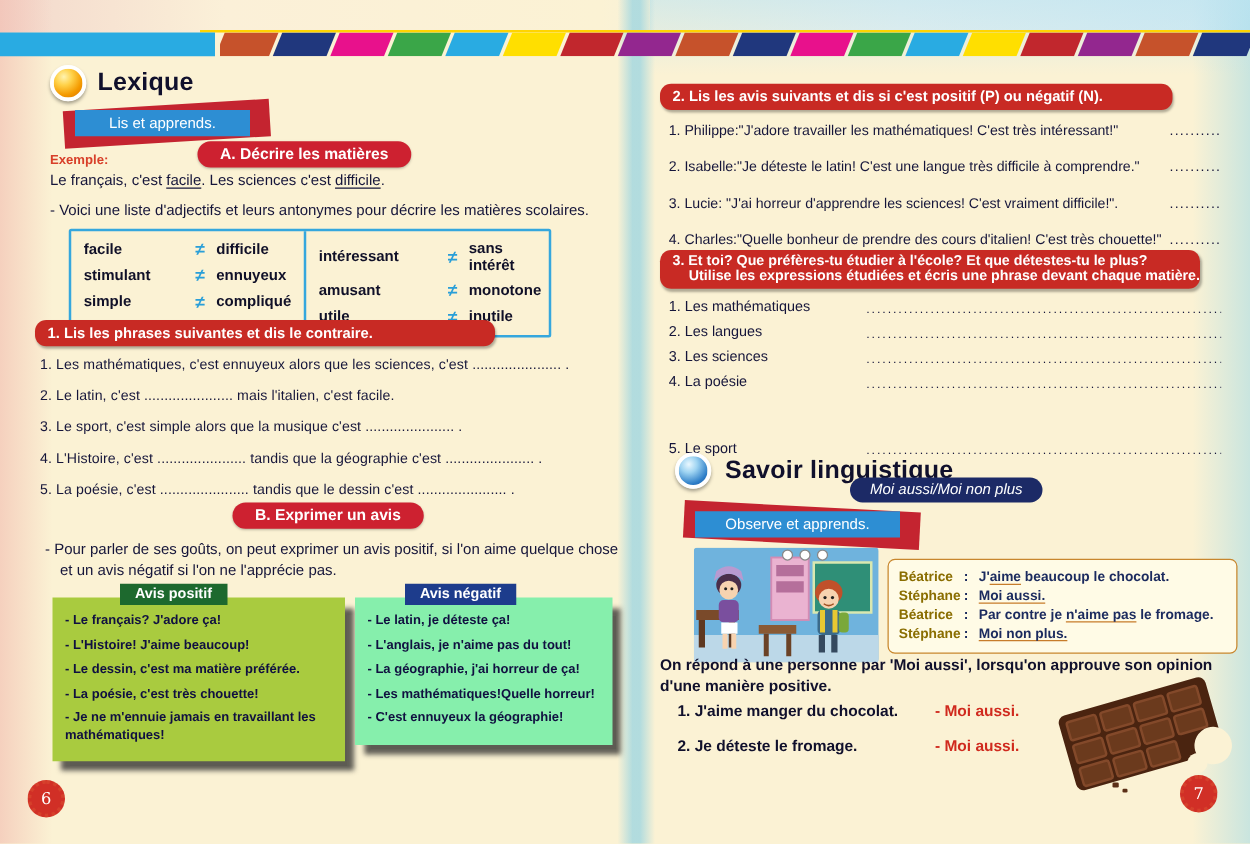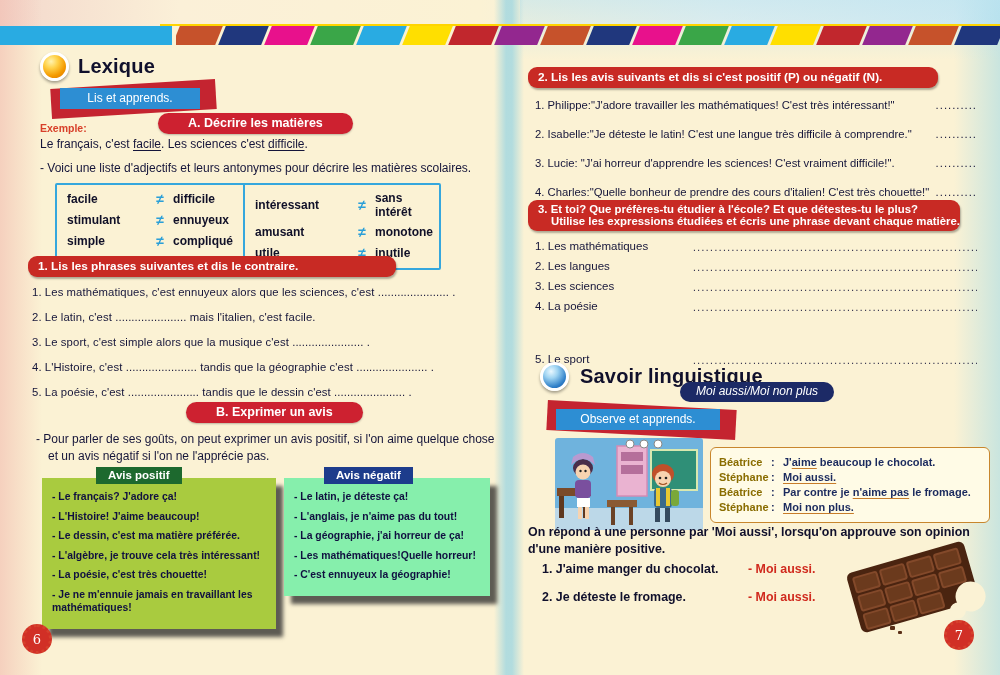--- a/index.html
+++ b/index.html
@@ -32,21 +32,21 @@
         box-shadow:0 2px 3px rgba(0,0,0,.35);flex:none;}
   .ball.orange{background:radial-gradient(circle at 35% 28%,#fff3b0 0%,#ffd24a 30%,#f49a00 65%,#d86f00 100%);}
   .ball.blue{background:radial-gradient(circle at 35% 28%,#eaf8ff 0%,#9fd4f2 30%,#2f7fc8 70%,#154f9e 100%);}
   .section-title{font-size:20px;font-weight:bold;color:#10102c;letter-spacing:.2px;}
 
   .tagwrap{position:absolute;}
   .tag-ribbon{position:absolute;left:-9px;top:-4px;right:-16px;bottom:-5px;background:#c42430;transform:rotate(-3.5deg);}
   .tag{position:relative;background:#2d8ed3;color:#fff;font-size:12px;padding:3px 14px 4px;text-align:center;}
 
   .pill-red{position:absolute;background:#cd2130;color:#fff;font-weight:bold;font-size:12.5px;
-    padding:3px 30px 4px;border-radius:13px;white-space:nowrap;box-shadow:0 1px 2px rgba(0,0,0,.25);}
+    padding:3px 18px 4px;border-radius:13px;white-space:nowrap;box-shadow:0 1px 2px rgba(0,0,0,.25);}
   .ribbon-red{position:absolute;background:#c82a24;color:#fff;font-weight:bold;font-size:11.8px;
     padding:3px 10px 4px;border-radius:9px;white-space:nowrap;box-shadow:1px 2px 2px rgba(0,0,0,.3);}
   .ribbon-red .l2{display:block;padding-left:13px;}
 
   .pill-navy{position:absolute;background:#1c2a66;color:#fff;font-style:italic;font-size:12px;
     padding:2px 16px 4px;border-radius:12px;white-space:nowrap;}
 
   .badge{position:absolute;width:24px;height:24px;background:#d12f26;border:3px dotted #d6402c;
     border-radius:50%;display:flex;align-items:center;justify-content:center;
     color:#fff;font-family:"DejaVu Serif",serif;font-size:13px;}
@@ -193,21 +193,20 @@
 
 <div class="pill-red" style="left:186px;top:402px;">B. Exprimer un avis</div>
 
 <div class="body-line" style="left:36px;top:432px;">- Pour parler de ses goûts, on peut exprimer un avis positif, si l'on aime quelque chose</div>
 <div class="body-line" style="left:48px;top:449px;">et un avis négatif si l'on ne l'apprécie pas.</div>
 
 <div class="avis-box green">
   <div class="avis-item">- Le français? J'adore ça!</div>
   <div class="avis-item">- L'Histoire! J'aime beaucoup!</div>
   <div class="avis-item">- Le dessin, c'est ma matière préférée.</div>
-  <div class="avis-item">- L'algèbre, je trouve cela très intéressant!</div>
   <div class="avis-item">- La poésie, c'est très chouette!</div>
   <div class="avis-item">- Je ne m'ennuie jamais en travaillant les mathématiques!</div>
 </div>
 <div class="avis-label green">Avis positif</div>
 
 <div class="avis-box blue">
   <div class="avis-item">- Le latin, je déteste ça!</div>
   <div class="avis-item">- L'anglais, je n'aime pas du tout!</div>
   <div class="avis-item">- La géographie, j'ai horreur de ça!</div>
   <div class="avis-item">- Les mathématiques!Quelle horreur!</div>

